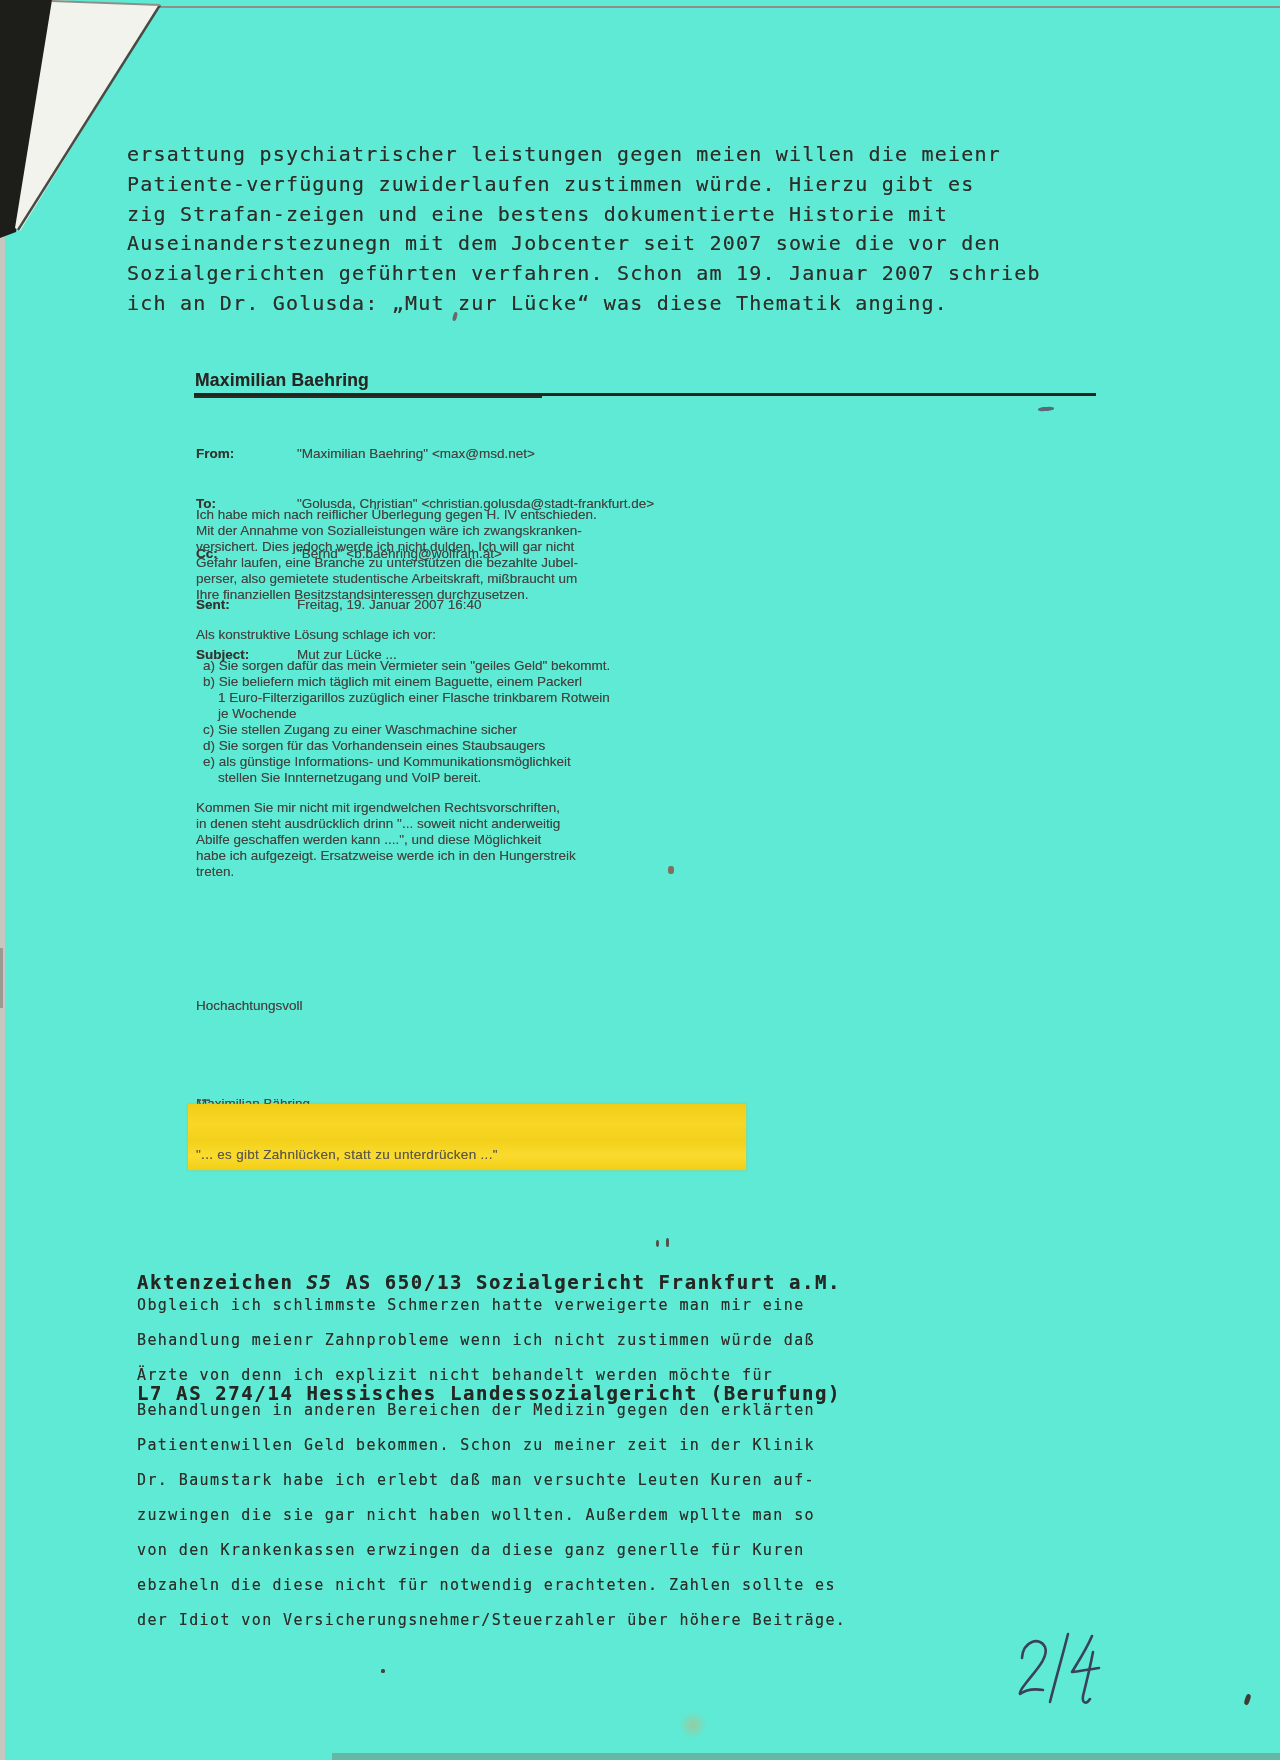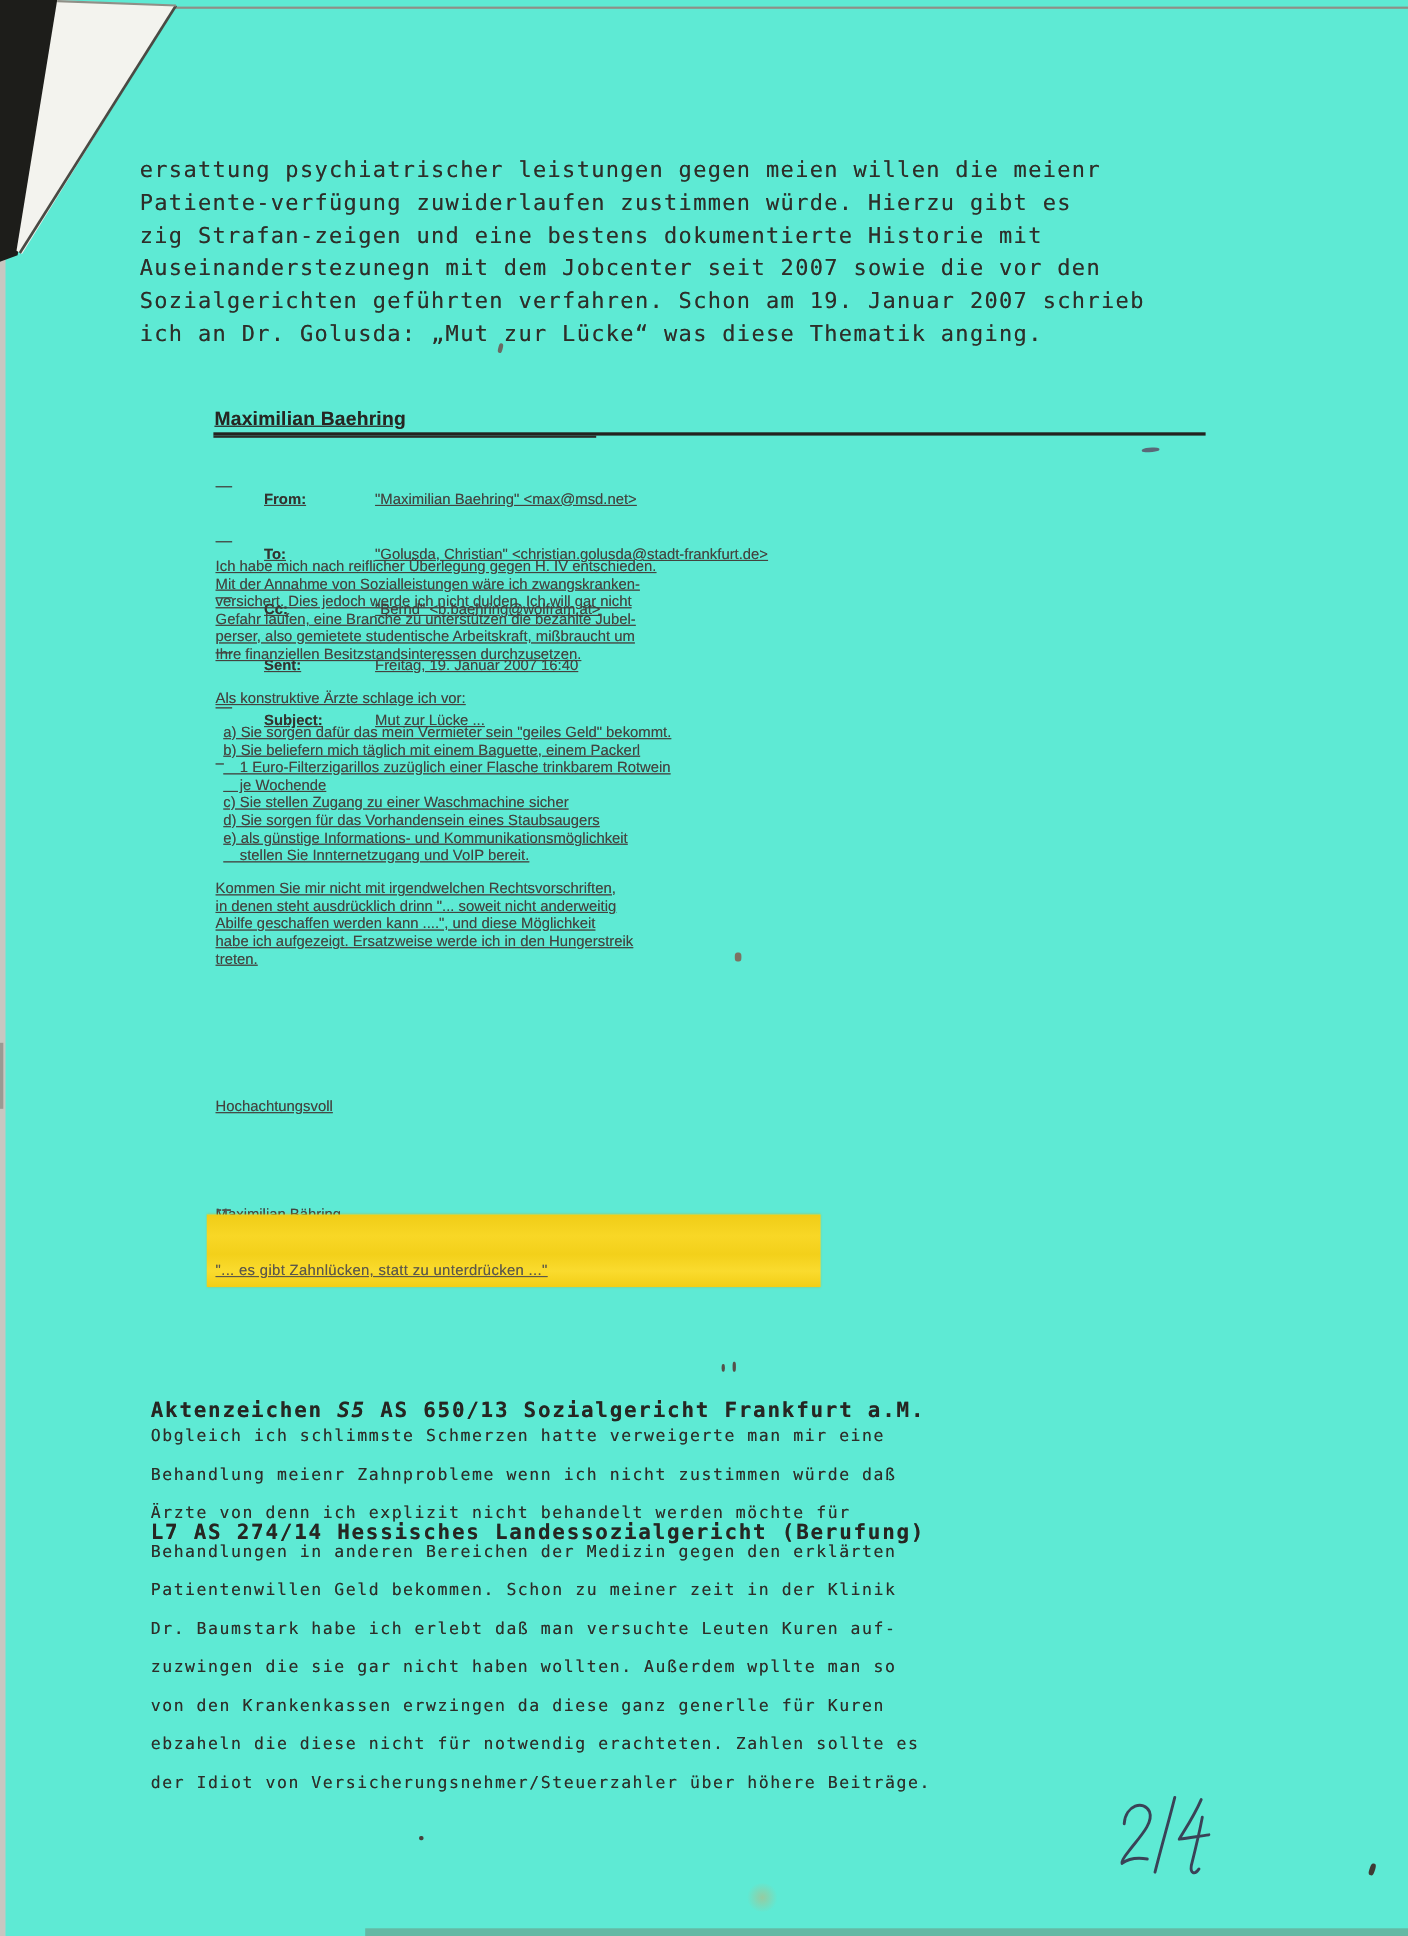--- a/index.html
+++ b/index.html
@@ -14,32 +14,31 @@
     font-family:"DejaVu Sans Mono",monospace;
     color:#2e2e29;
     white-space:pre;
     text-shadow:0 0 .4px rgba(40,40,35,.55);
   }
   .sans{
     font-family:"Liberation Sans",sans-serif;
     color:#44433f;
     white-space:pre;
     text-shadow:0 0 .3px rgba(60,60,55,.5);
-    text-decoration:underline;
   }
   .abs{position:absolute;}
   
   .intro-para{left:127px;top:140px;font-size:20px;line-height:29.8px;letter-spacing:1.2px;}
   .body-para{left:137px;top:1288px;font-size:15px;line-height:35px;letter-spacing:1.4px;}
   
   .email-title{left:195px;top:370px;font-size:17.5px;font-weight:bold;color:#262622;letter-spacing:.2px;}
   .email-rule-main{left:194px;top:393px;width:902px;height:3px;background:#23231f;}
   .email-rule-thick{left:194px;top:396px;width:348px;height:2px;background:#2c2c27;}
   .email-headers{left:196px;top:412px;font-size:13.5px;line-height:16.8px;}
-  .email-headers .row{display:flex;margin-left:44px;}
+  .email-headers .row{display:flex;}
   .email-headers .lbl{width:101px;font-weight:bold;color:#33332f;}
   .email-headers .val{color:#44433f;}
   .email-text{font-size:13.5px;line-height:16px;}
   .p1{left:196px;top:507px;}
   .proposal-intro{left:196px;top:627px;}
   .proposal-list{left:203px;top:658px;}
   .p3{left:196px;top:800px;}
   .p4{left:196px;top:905px;}
   .closing{left:196px;top:998px;}
   .signature{left:196px;top:1062px;margin-top:34px;}
@@ -116,21 +115,21 @@
       <span class="lbl">Sent:</span>
       <span class="val">Freitag, 19. Januar 2007 16:40</span>
     </div>
     <div class="row">
       <span class="lbl">Subject:</span>
       <span class="val">Mut zur Lücke ...</span>
     </div>
   </div>
 
   <div class="abs sans email-text p1"><div>Ich habe mich nach reiflicher Überlegung gegen H. IV entschieden.</div><div>Mit der Annahme von Sozialleistungen wäre ich zwangskranken-</div><div>versichert. Dies jedoch werde ich nicht dulden. Ich will gar nicht</div><div>Gefahr laufen, eine Branche zu unterstützen die bezahlte Jubel-</div><div>perser, also gemietete studentische Arbeitskraft, mißbraucht um</div><div>Ihre finanziellen Besitzstandsinteressen durchzusetzen.</div></div>
-  <div class="abs sans email-text proposal-intro">Als konstruktive Ärzte schlage ich vor:</div>
+  <div class="abs sans email-text proposal-intro">Als konstruktive Lösung schlage ich vor:</div>
   <div class="abs sans email-text proposal-list"><div>a) Sie sorgen dafür das mein Vermieter sein "geiles Geld" bekommt.</div><div>b) Sie beliefern mich täglich mit einem Baguette, einem Packerl</div><div>    1 Euro-Filterzigarillos zuzüglich einer Flasche trinkbarem Rotwein</div><div>    je Wochende</div><div>c) Sie stellen Zugang zu einer Waschmachine sicher</div><div>d) Sie sorgen für das Vorhandensein eines Staubsaugers</div><div>e) als günstige Informations- und Kommunikationsmöglichkeit</div><div>    stellen Sie Innternetzugang und VoIP bereit.</div></div>
   <div class="abs sans email-text p3"><div>Kommen Sie mir nicht mit irgendwelchen Rechtsvorschriften,</div><div>in denen steht ausdrücklich drinn "... soweit nicht anderweitig</div><div>Abilfe geschaffen werden kann ....", und diese Möglichkeit</div><div>habe ich aufgezeigt. Ersatzweise werde ich in den Hungerstreik</div><div>treten.</div></div>
   <div class="abs sans email-text closing">Hochachtungsvoll</div>
   <div class="abs sans email-text signature">Maximilian Bähring</div>
   <div class="abs sans email-text sig-divider">---</div>
 
   <div class="abs sig-quote-block">
     <div class="sans sig-quote-text">"... es gibt Zahnlücken, statt zu unterdrücken ..."</div>
   </div>
 

